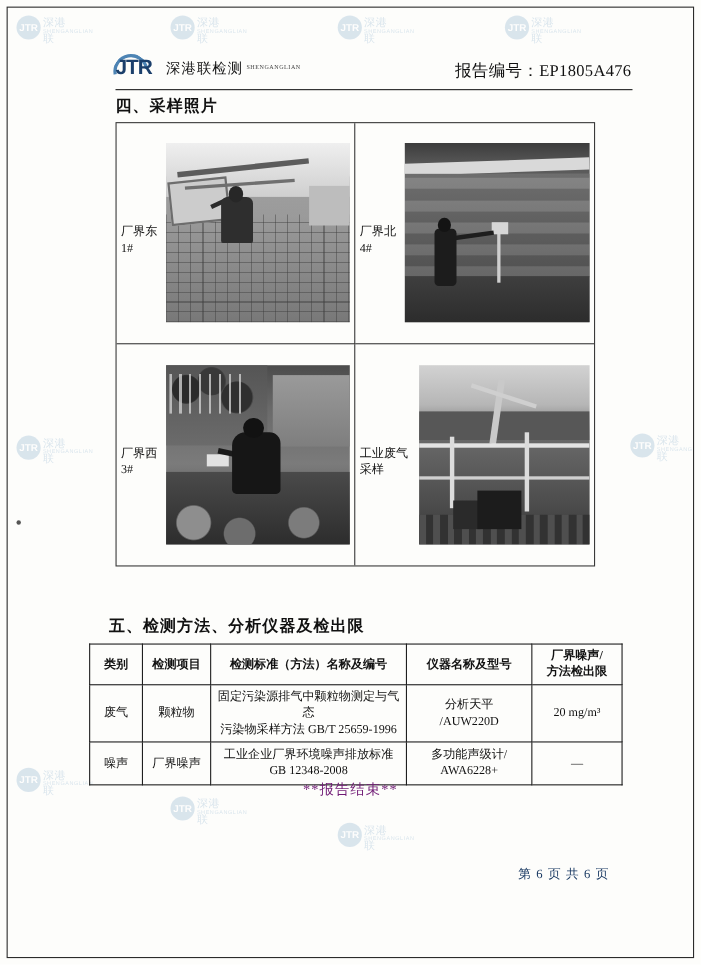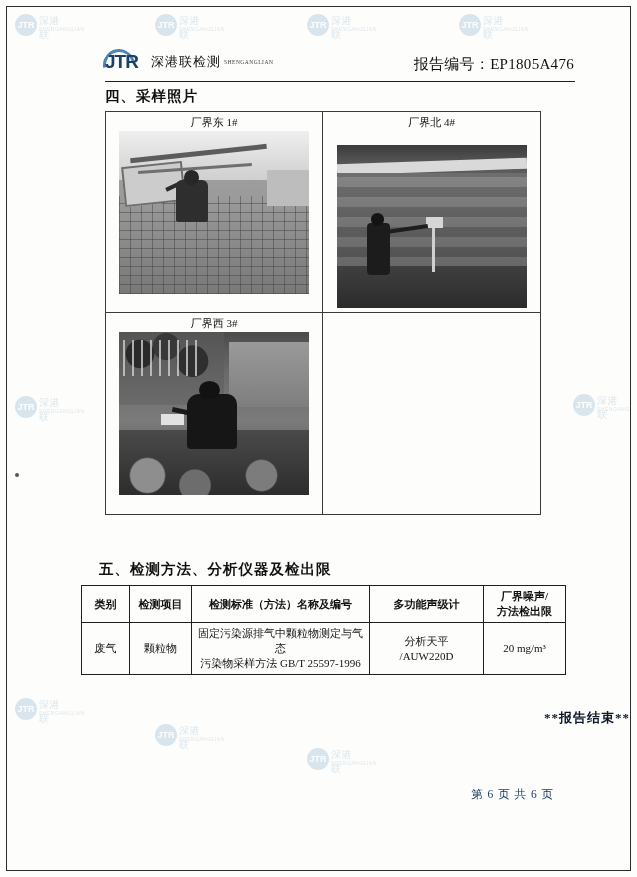--- a/index.html
+++ b/index.html
@@ -178,21 +178,21 @@
     grid-template-columns: 1fr 1fr;
     grid-template-rows: 1fr 1fr;
   }
   .photo-cell {
     position: relative;
     box-sizing: border-box;
     border-right: 1px solid #3a3a3a;
     border-bottom: 1px solid #3a3a3a;
     padding: 3px 4px 4px 4px;
     display: flex;
-    flex-direction: column;
+    flex-direction: row;
     align-items: center;
   }
   .photo-cell:nth-child(2), .photo-cell:nth-child(4) { border-right: none; justify-content: space-between; }
   .photo-cell:nth-child(3), .photo-cell:nth-child(4) { border-bottom: none; }
   .photo-caption {
     font-size: 11px;
     color: #111;
     line-height: 15px;
     height: 16px;
   }
@@ -319,24 +319,24 @@
   col.c3 { width: 178px; }
   col.c4 { width: 114px; }
   col.c5 { width: 82px; }
 
   
   .end-note {
     position: absolute;
     left: 0;
     top: 702px;
     width: 623px;
-    text-align: right;
+    text-align: center;
     font-size: 13px;
-    font-weight: bold;
-    color: #0f172a;
+    font-weight: normal;
+    color: #701a75;
     letter-spacing: 1px;
   }
   .footer {
     position: absolute;
     right: 76px;
     top: 780px;
     font-size: 11.5px;
     color: #1a3a63;
     letter-spacing: 1px;
   }
@@ -492,60 +492,88 @@
           <div class="bush"></div>
           <div class="fence"></div>
           <div class="rubble"></div>
           <div class="device"></div>
           <div class="c-arm"></div>
           <div class="c-body"></div>
           <div class="c-head"></div>
         </div>
       </div>
 
+      <div class="photo-cell">
+        <div class="photo-caption">工业废气采样</div>
+        <div class="photo-img ph4">
+          <div class="skyline"></div>
+          <div class="stack"></div>
+          <div class="hose"></div>
+          <div class="rail-h1"></div>
+          <div class="rail-h2"></div>
+          <div class="rail-v1"></div>
+          <div class="rail-v2"></div>
+          <div class="floor"></div>
+          <div class="box2"></div>
+          <div class="box"></div>
+        </div>
+      </div>
     </div>
 
 
     <div class="sec-title" id="sec5-title">五、检测方法、分析仪器及检出限</div>
 
     <div class="tbl-wrap">
       <table class="m">
         <colgroup>
           <col class="c1">
             <col class="c2">
             <col class="c3">
             <col class="c4">
             <col class="c5">
         </colgroup>
         <thead>
           <tr>
             <th>类别</th>
             <th>检测项目</th>
             <th>检测标准（方法）名称及编号</th>
-            <th>多功能声级计</th>
+            <th>仪器名称及型号</th>
             <th>
               <div>厂界噪声/</div>
               <div>方法检出限</div>
             </th>
           </tr>
         </thead>
         <tbody>
           <tr>
             <td>废气</td>
             <td>颗粒物</td>
             <td>
               <div>固定污染源排气中颗粒物测定与气态</div>
-              <div>污染物采样方法 GB/T 25597-1996</div>
+              <div>污染物采样方法 GB/T 25659-1996</div>
             </td>
             <td>
               <div>分析天平</div>
               <div>/AUW220D</div>
             </td>
             <td>20 mg/m³</td>
           </tr>
+          <tr>
+            <td>噪声</td>
+            <td>厂界噪声</td>
+            <td>
+              <div>工业企业厂界环境噪声排放标准</div>
+              <div>GB 12348-2008</div>
+            </td>
+            <td>
+              <div>多功能声级计/</div>
+              <div>AWA6228+</div>
+            </td>
+            <td>—</td>
+          </tr>
         </tbody>
       </table>
     </div>
 
     <div class="end-note">**报告结束**</div>
 
     <div class="footer">第 6 页  共 6 页</div>
 
   </div>
 </div>

